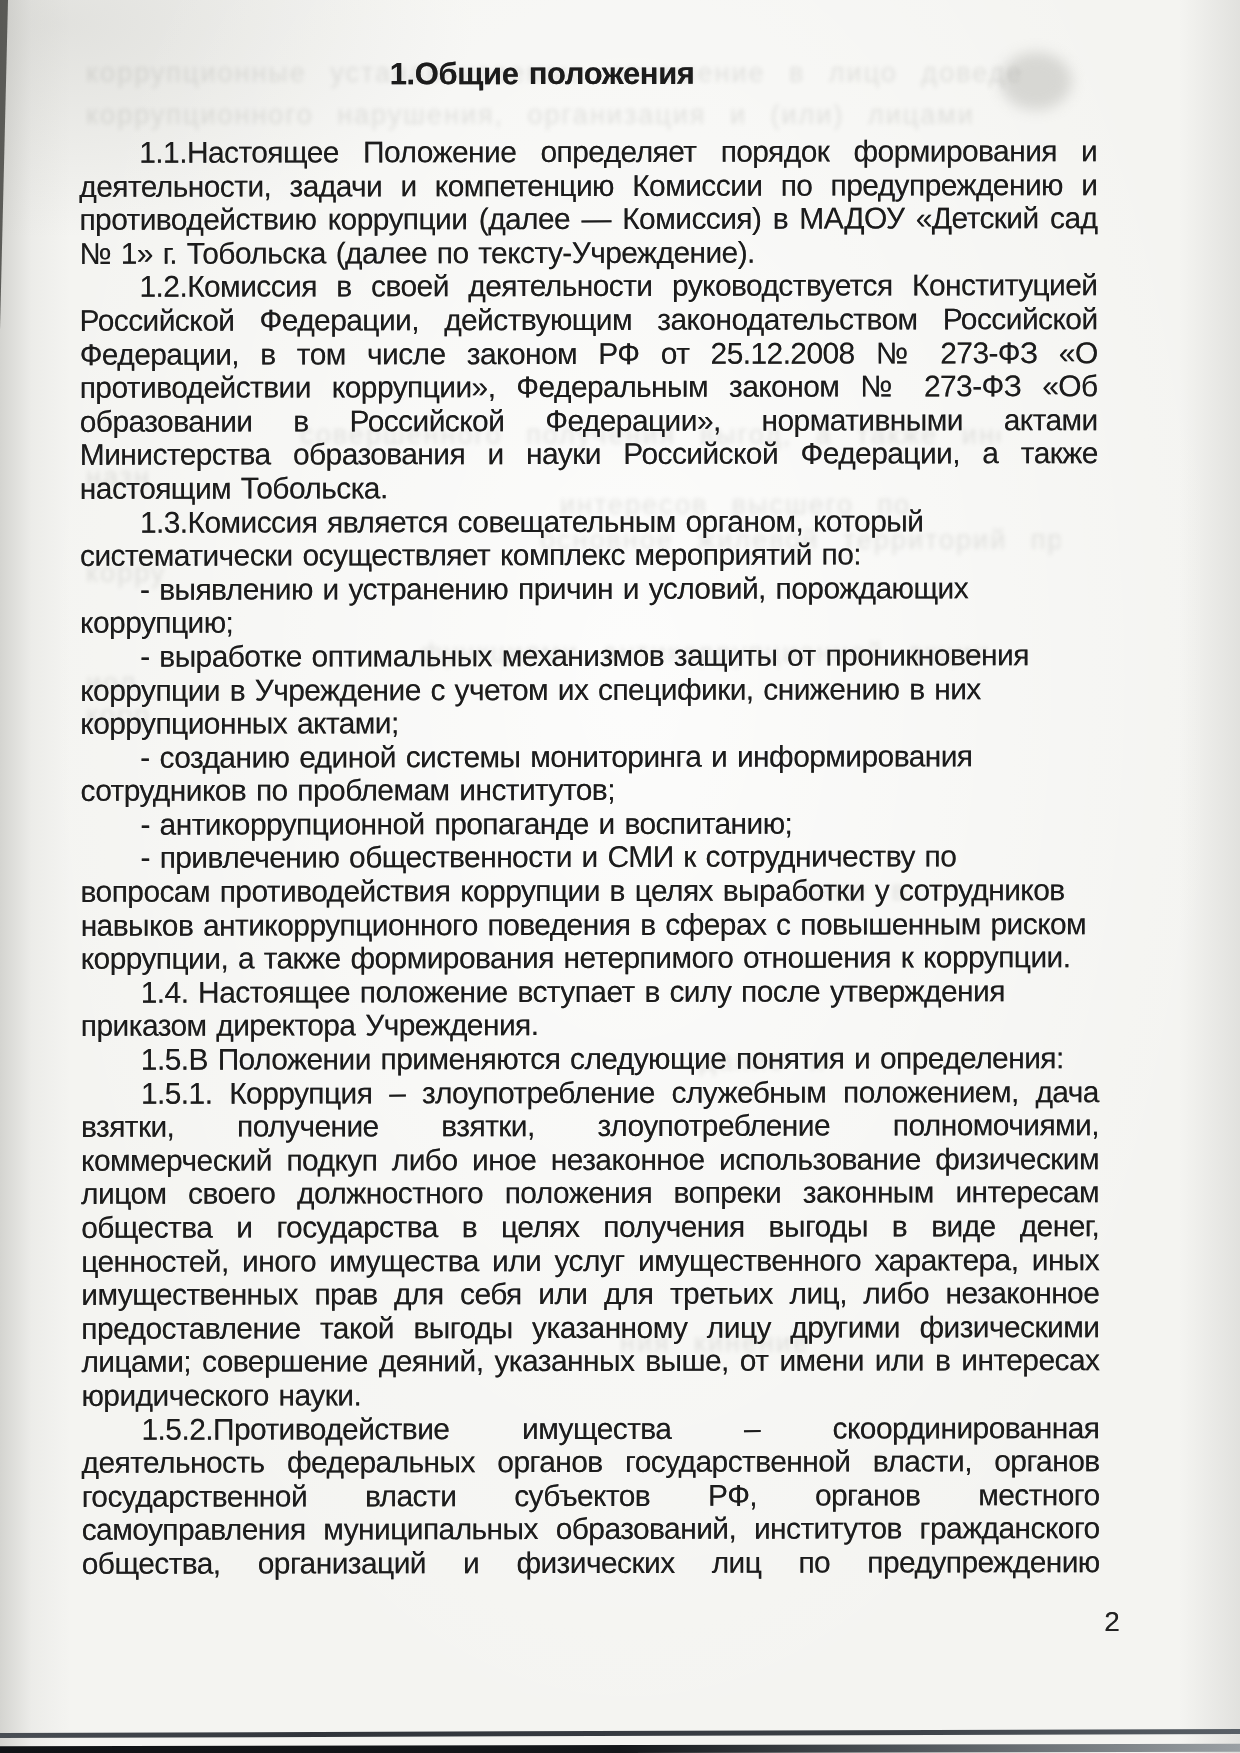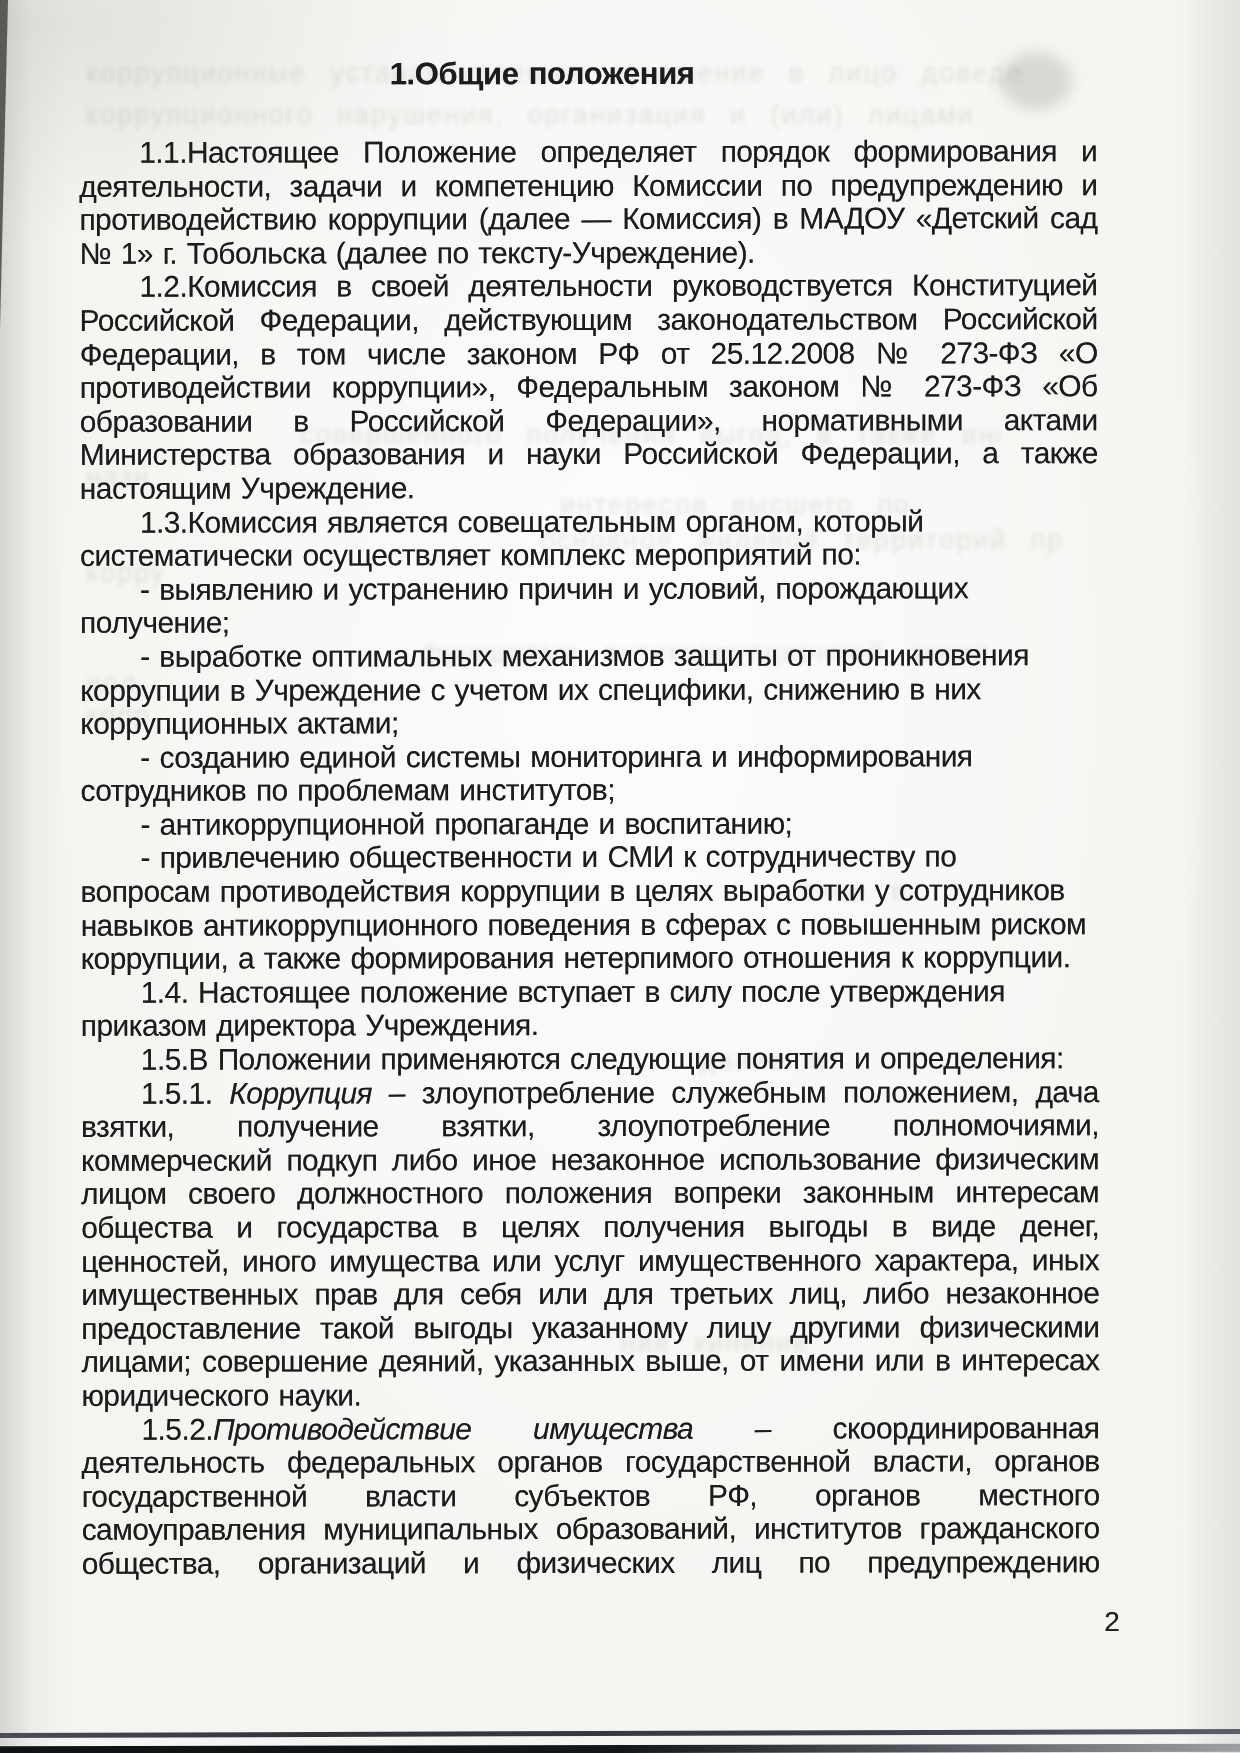--- a/index.html
+++ b/index.html
@@ -64,21 +64,21 @@
     text-align:center;font-weight:bold;font-size:31px;letter-spacing:-0.4px;
     transform:translateX(-46px);
   }
   .doc-body{position:absolute;left:0;top:135px;width:1018px;}
   .line{
     display:block;box-sizing:border-box;width:1018px;height:33.6px;line-height:33.6px;
     text-align:left;white-space:normal;
   }
   .line.ind{padding-left:60px;}
   .line.just{text-align:justify;text-align-last:justify;}
-  .it{font-style:italic;}
+  .it{}
   .page-num{
     position:absolute;left:1092px;top:1606px;width:40px;height:34px;z-index:2;
     font-size:28px;color:#222;text-align:center;
     text-shadow:0 0 .5px rgba(20,20,20,.6);
   }
 </style>
 </head>
 <body>
 
 <div class="shade-left"></div>
@@ -113,29 +113,29 @@
         <div class="line just"><span>противодействию коррупции (далее — Комиссия) в МАДОУ «Детский сад</span></div>
         <div class="line"><span>№ 1» г. Тобольска (далее по тексту-Учреждение).</span></div>
       </div>
       <div>
         <div class="line ind just"><span>1.2.Комиссия в своей деятельности руководствуется Конституцией</span></div>
         <div class="line just"><span>Российской Федерации, действующим законодательством Российской</span></div>
         <div class="line just"><span>Федерации, в том числе законом РФ от 25.12.2008 № 273-ФЗ «О</span></div>
         <div class="line just"><span>противодействии коррупции», Федеральным законом № 273-ФЗ «Об</span></div>
         <div class="line just"><span>образовании в Российской Федерации», нормативными актами</span></div>
         <div class="line just"><span>Министерства образования и науки Российской Федерации, а также</span></div>
-        <div class="line"><span>настоящим Учреждение.</span></div>
+        <div class="line"><span>настоящим Тобольска.</span></div>
       </div>
       <div>
         <div class="line ind"><span>1.3.Комиссия является совещательным органом, который</span></div>
         <div class="line"><span>систематически осуществляет комплекс мероприятий по:</span></div>
       </div>
       <div>
         <div class="line ind"><span>- выявлению и устранению причин и условий, порождающих</span></div>
-        <div class="line"><span>получение;</span></div>
+        <div class="line"><span>коррупцию;</span></div>
       </div>
       <div>
         <div class="line ind"><span>- выработке оптимальных механизмов защиты от проникновения</span></div>
         <div class="line"><span>коррупции в Учреждение с учетом их специфики, снижению в них</span></div>
         <div class="line"><span>коррупционных актами;</span></div>
       </div>
       <div>
         <div class="line ind"><span>- созданию единой системы мониторинга и информирования</span></div>
         <div class="line"><span>сотрудников по проблемам институтов;</span></div>
       </div>

